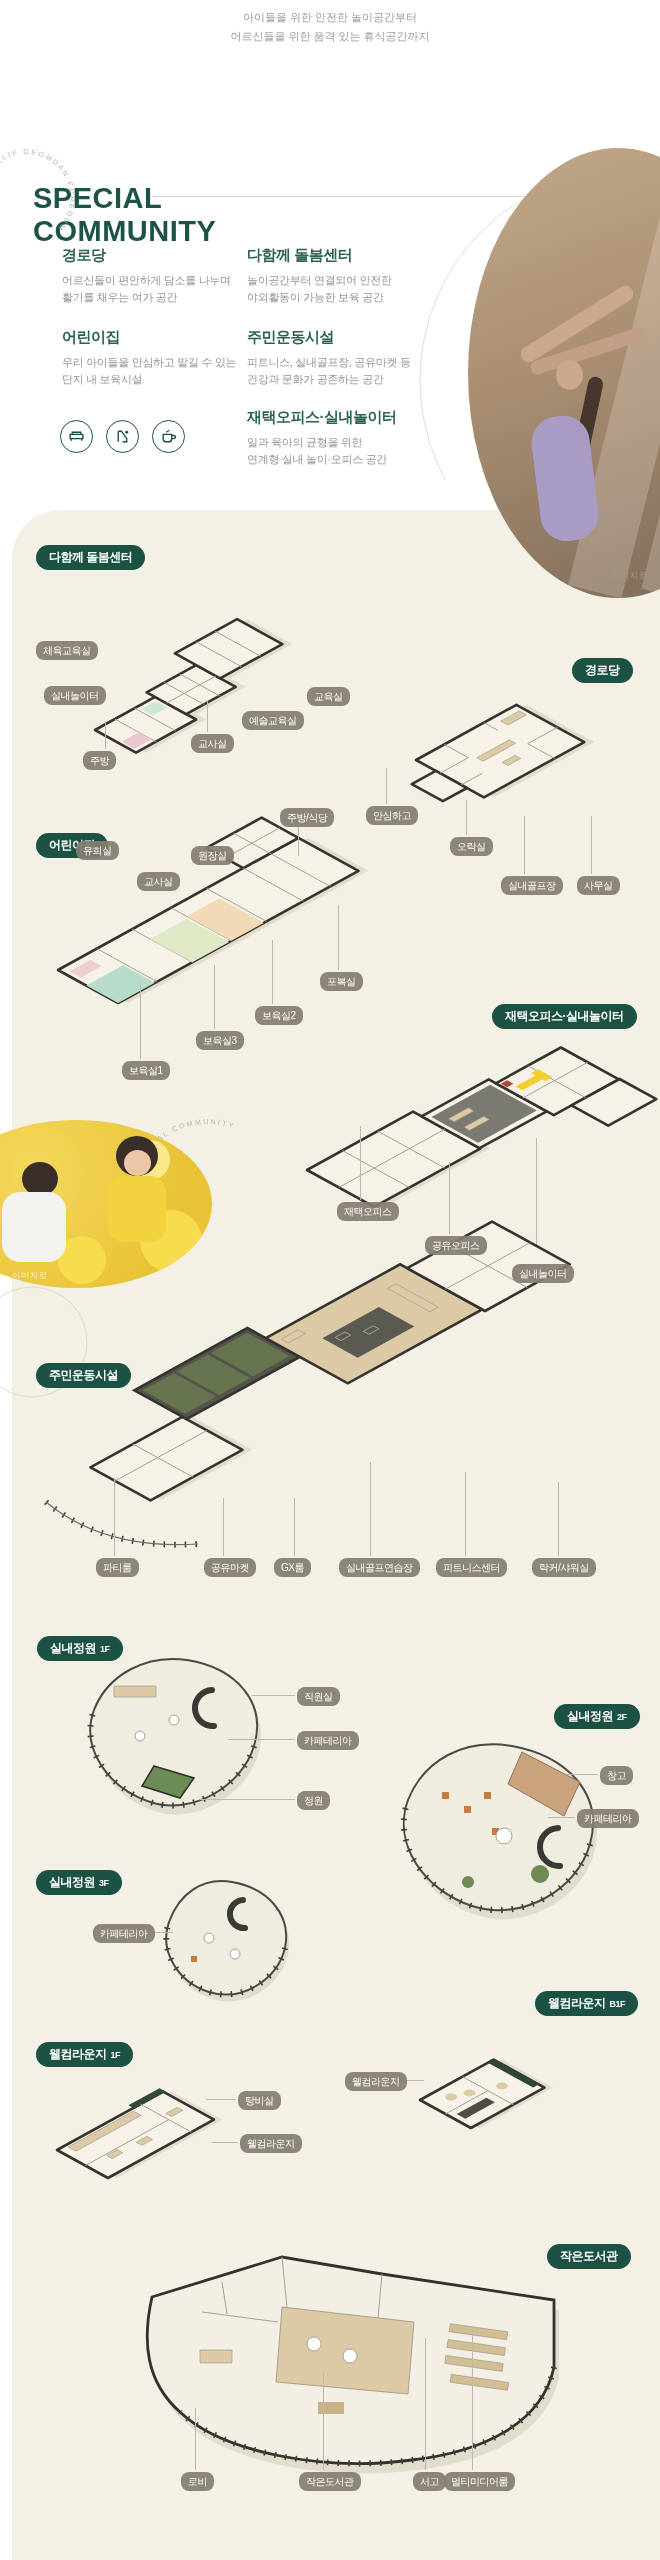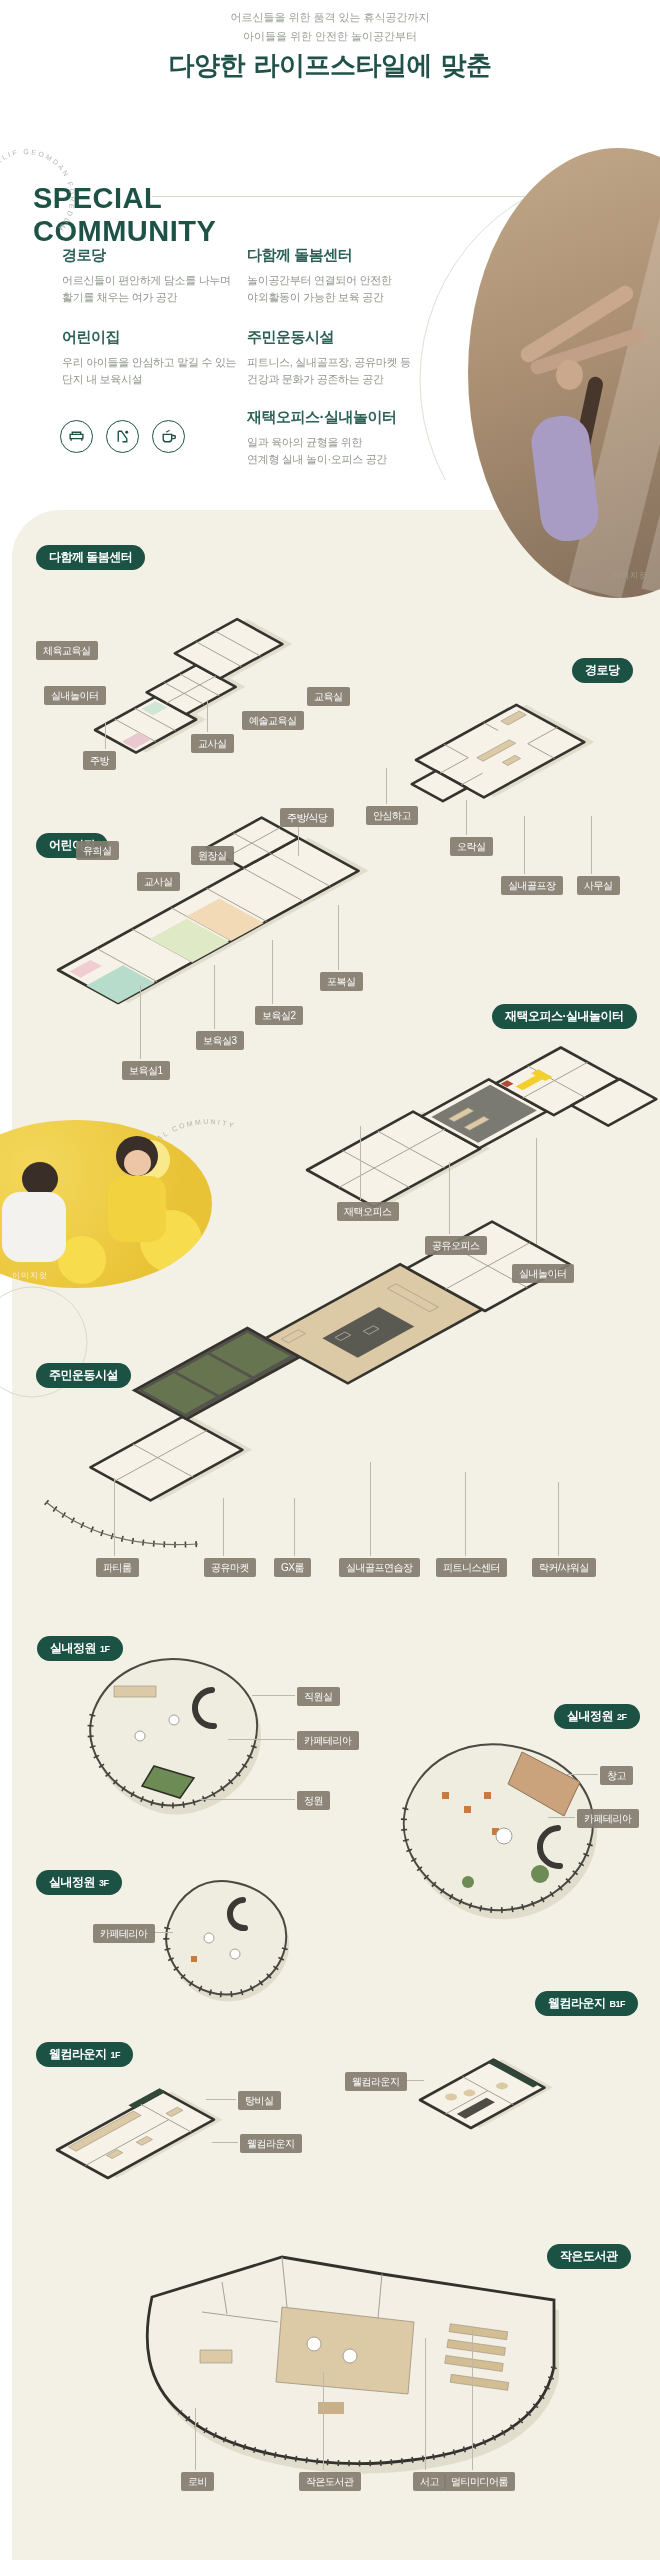--- a/index.html
+++ b/index.html
@@ -30,21 +30,21 @@
   
   .panel{position:absolute;left:12px;top:510px;width:648px;height:2050px;background:#f3f0e5;
        border-radius:48px 0 0 0;z-index:1;}
   
   .badge{position:absolute;z-index:5;background:#1b5244;color:#fff;font-size:12px;font-weight:bold;
        padding:4px 13px;border-radius:15px;white-space:nowrap;display:flex;align-items:baseline;gap:4px;
        letter-spacing:-0.5px;}
   .badge .floor{font-size:9px;font-weight:bold;}
   
   .lbl{position:absolute;z-index:5;background:rgba(131,125,112,0.93);color:#fff;font-size:10px;
-       padding:2.5px 7px;border-radius:2px;white-space:nowrap;letter-spacing:-0.5px;}
+       padding:2.5px 7px;border-radius:8px;white-space:nowrap;letter-spacing:-0.5px;}
   .ldr{position:absolute;z-index:4;background:#bdb8aa;}
   
   svg.plan{position:absolute;z-index:4;overflow:visible;}
   .floor{fill:#f6f2e7;stroke:#34332e;stroke-width:2.6;vector-effect:non-scaling-stroke;stroke-linejoin:round;}
   .sh{fill:#e1ddcd;stroke:none;}
   .part{stroke:#a5a193;stroke-width:1;vector-effect:non-scaling-stroke;fill:none;}
   .wood{fill:#dcc9a6;stroke:#9b927e;stroke-width:0.6;vector-effect:non-scaling-stroke;}
   .fence{stroke:#413f39;stroke-width:6;stroke-dasharray:1.6 9;fill:none;}
   .glassln{stroke:#6f6d64;stroke-width:1.2;fill:none;vector-effect:non-scaling-stroke;}
   .blob{fill:#efece0;stroke:#4a4942;stroke-width:2;}
@@ -53,25 +53,24 @@
   .stamp{position:absolute;z-index:2;}
   .stamp text{font-size:7px;letter-spacing:2.2px;fill:#b0b6ab;font-family:"Liberation Sans",sans-serif;}
   .arcdec{position:absolute;z-index:2;}
 </style>
 </head>
 <body>
 
 <div class="page">
 
   <div class="sub">
+    <div>아이들을 위한 안전한 놀이공간부터</div>
     <div>어르신들을 위한 품격 있는 휴식공간까지</div>
-    <div>아이들을 위한 안전한 놀이공간부터</div>
   </div>
   <div class="title">
-    <div>다양한 라이프스타일에 맞춘</div>
   </div>
 
   <svg class="stamp" style="left:-36px;top:136px" width="124" height="124">
     <defs>
         <path id="stc1" d="M62,62 m-44,0 a44,44 0 1,1 88,0 a44,44 0 1,1 -88,0"></path>
       </defs>
     <text><textPath href="#stc1" startOffset="14%">ELIF GEOMDAN FOREDUM</textPath></text>
   </svg>
 
   <div class="sc-head">

